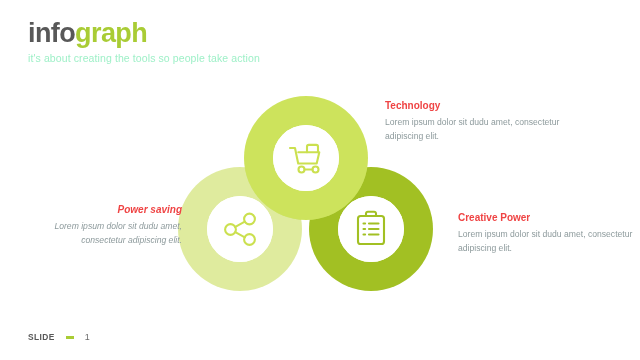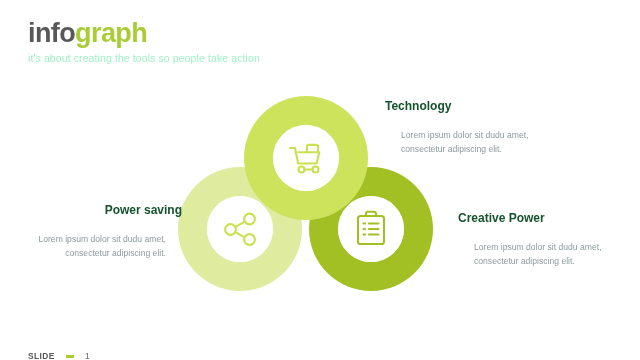--- a/index.html
+++ b/index.html
@@ -45,58 +45,59 @@
     top: 0;
     width: 640px;
     height: 360px;
     pointer-events: none;
   }
   #diagram svg { display: block; }
 
   
   .block { position: absolute; }
   .block .b-title {
-    font-size: 12px;
+    font-size: 10px;
     font-weight: bold;
-    color: #14532d;
+    color: #ef4444;
     margin: 0 0 5px 0;
     line-height: 1.1;
     white-space: nowrap;
   }
   .block .b-body {
     font-size: 8.6px;
     color: #8d9a9c;
     line-height: 1.62;
-    margin: 16px;
+    margin: 0;
   }
 
   #block-technology {
     left: 385px;
     top: 100px;
     width: 175px;
     text-align: left;
   }
   #block-power {
     left: 12px;
     top: 204px;
     width: 170px;
     text-align: right;
+    font-style: italic;
   }
   #block-creative {
     left: 458px;
     top: 212px;
     width: 175px;
     text-align: left;
   }
 
   
   #footer {
     position: absolute;
     left: 28px;
-    top: 351px;
+    top: 332px;
     display: flex;
     align-items: center;
     gap: 11px;
   }
   #footer .f-slide {
     font-size: 8.4px;
     font-weight: bold;
     color: #585858;
     letter-spacing: 0.4px;
   }

